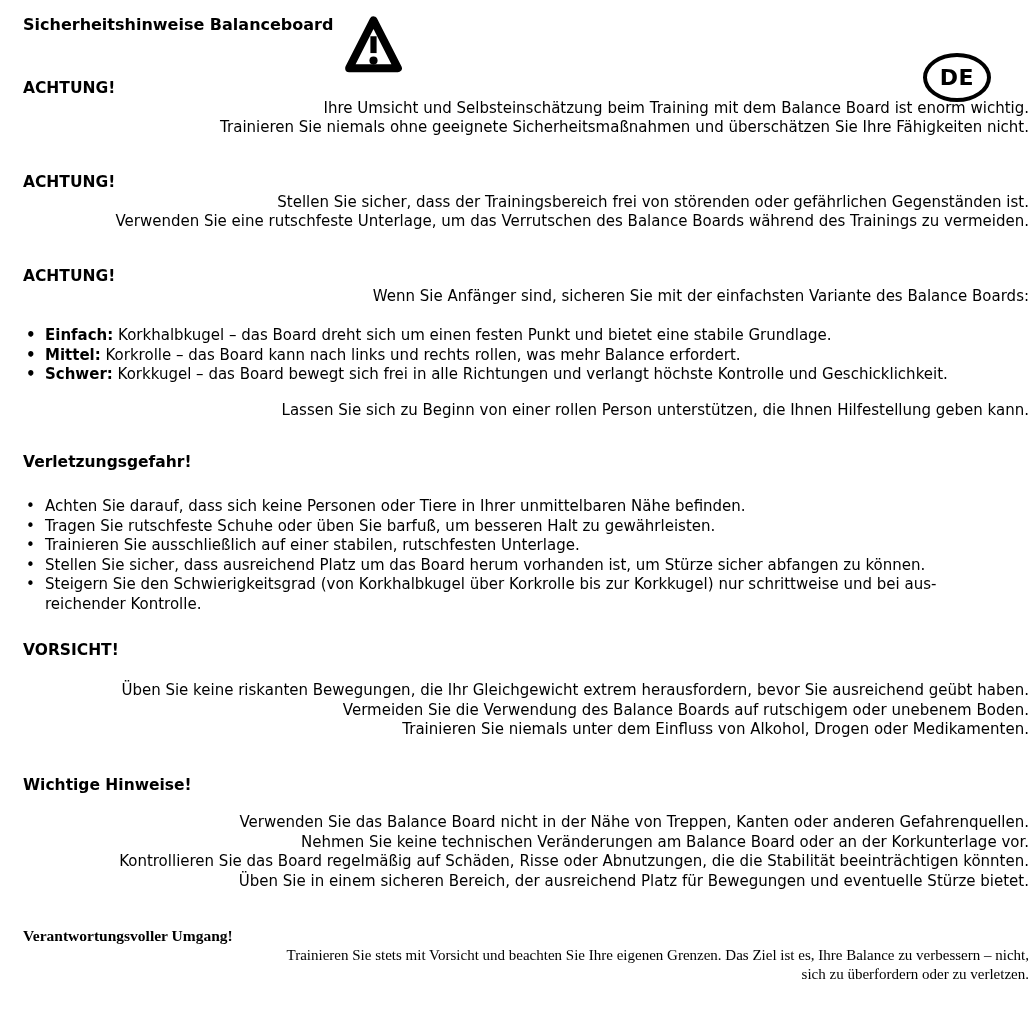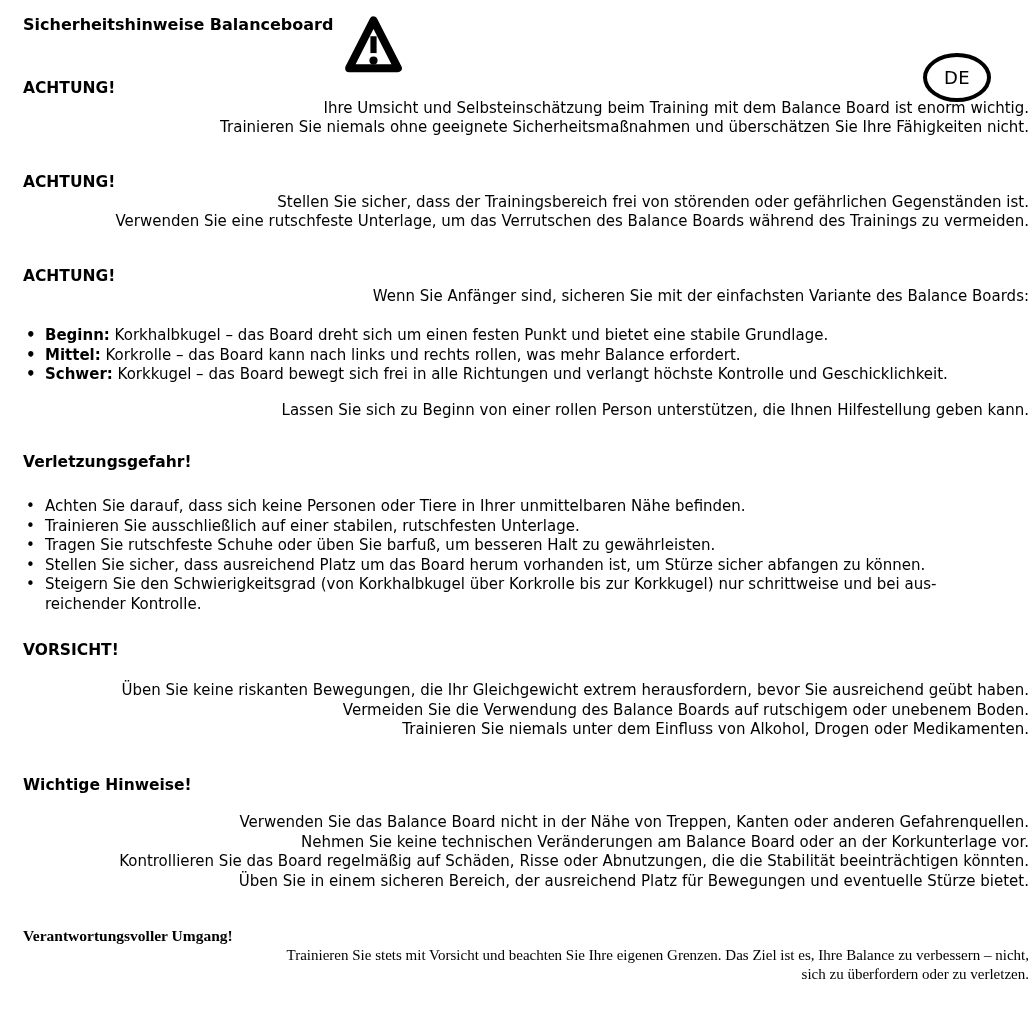--- a/index.html
+++ b/index.html
@@ -9,21 +9,21 @@
     font-size:15px;line-height:19.5px;overflow:hidden;
   }
   .page{position:relative;width:1029px;height:1029px;box-sizing:border-box;padding:0 0 0 23px;}
   .hdr{margin-top:15px;height:62px;display:flex;align-items:flex-start;}
   .hdr h1{font-size:16px;font-weight:bold;margin:0;white-space:nowrap;}
   .tri{margin-left:12px;display:inline-flex;}
   .badge{
     position:absolute;top:38px;right:38px;width:68px;height:49px;
     border:4px solid #000;border-radius:50%;box-sizing:border-box;
     display:flex;align-items:center;justify-content:center;
-    font-weight:normal;font-size:18px;letter-spacing:.5px;line-height:1;
+    font-weight:bold;font-size:22px;letter-spacing:.5px;line-height:1;
   }
   .sec h2{font-size:15.5px;font-weight:bold;line-height:19.5px;margin:0;white-space:nowrap;}
   .lines{margin:0;white-space:nowrap;text-align:right;}
   ul{margin:0;padding:0;list-style:none;}
   li{position:relative;padding-left:22px;white-space:nowrap;}
   li::before{content:"\2022";position:absolute;left:3px;top:0;}
   .bold-lead li::before{font-weight:bold;}
   .bold-lead b{font-weight:bold;}
   .s1{margin-top:2px;}
   .s2{margin-top:35.5px;}
@@ -65,33 +65,33 @@
 
   <section class="sec s2">
     <h2>ACHTUNG!</h2>
     <p class="lines">Stellen Sie sicher, dass der Trainingsbereich frei von störenden oder gefährlichen Gegenständen ist.<br>Verwenden Sie eine rutschfeste Unterlage, um das Verrutschen des Balance Boards während des Trainings zu vermeiden.</p>
   </section>
 
   <section class="sec s3">
     <h2>ACHTUNG!</h2>
     <p class="lines">Wenn Sie Anfänger sind, sicheren Sie mit der einfachsten Variante des Balance Boards:</p>
     <ul class="bold-lead">
-      <li><b>Beginn:</b><span> Korkhalbkugel – das Board dreht sich um einen festen Punkt und bietet eine stabile Grundlage.</span></li>
+      <li><b>Einfach:</b><span> Korkhalbkugel – das Board dreht sich um einen festen Punkt und bietet eine stabile Grundlage.</span></li>
       <li><b>Mittel:</b><span> Korkrolle – das Board kann nach links und rechts rollen, was mehr Balance erfordert.</span></li>
       <li><b>Schwer:</b><span> Korkkugel – das Board bewegt sich frei in alle Richtungen und verlangt höchste Kontrolle und Geschicklichkeit.</span></li>
     </ul>
     <p class="lines outro">Lassen Sie sich zu Beginn von einer rollen Person unterstützen, die Ihnen Hilfestellung geben kann.</p>
   </section>
 
   <section class="sec s4">
     <h2>Verletzungsgefahr!</h2>
     <ul>
       <li>Achten Sie darauf, dass sich keine Personen oder Tiere in Ihrer unmittelbaren Nähe befinden.</li>
+      <li>Tragen Sie rutschfeste Schuhe oder üben Sie barfuß, um besseren Halt zu gewährleisten.</li>
       <li>Trainieren Sie ausschließlich auf einer stabilen, rutschfesten Unterlage.</li>
-      <li>Tragen Sie rutschfeste Schuhe oder üben Sie barfuß, um besseren Halt zu gewährleisten.</li>
       <li>Stellen Sie sicher, dass ausreichend Platz um das Board herum vorhanden ist, um Stürze sicher abfangen zu können.</li>
       <li>Steigern Sie den Schwierigkeitsgrad (von Korkhalbkugel über Korkrolle bis zur Korkkugel) nur schrittweise und bei aus-<br>reichender Kontrolle.</li>
     </ul>
   </section>
 
   <section class="sec s5">
     <h2>VORSICHT!</h2>
     <p class="lines">Üben Sie keine riskanten Bewegungen, die Ihr Gleichgewicht extrem herausfordern, bevor Sie ausreichend geübt haben.<br>Vermeiden Sie die Verwendung des Balance Boards auf rutschigem oder unebenem Boden.<br>Trainieren Sie niemals unter dem Einfluss von Alkohol, Drogen oder Medikamenten.</p>
   </section>
 

